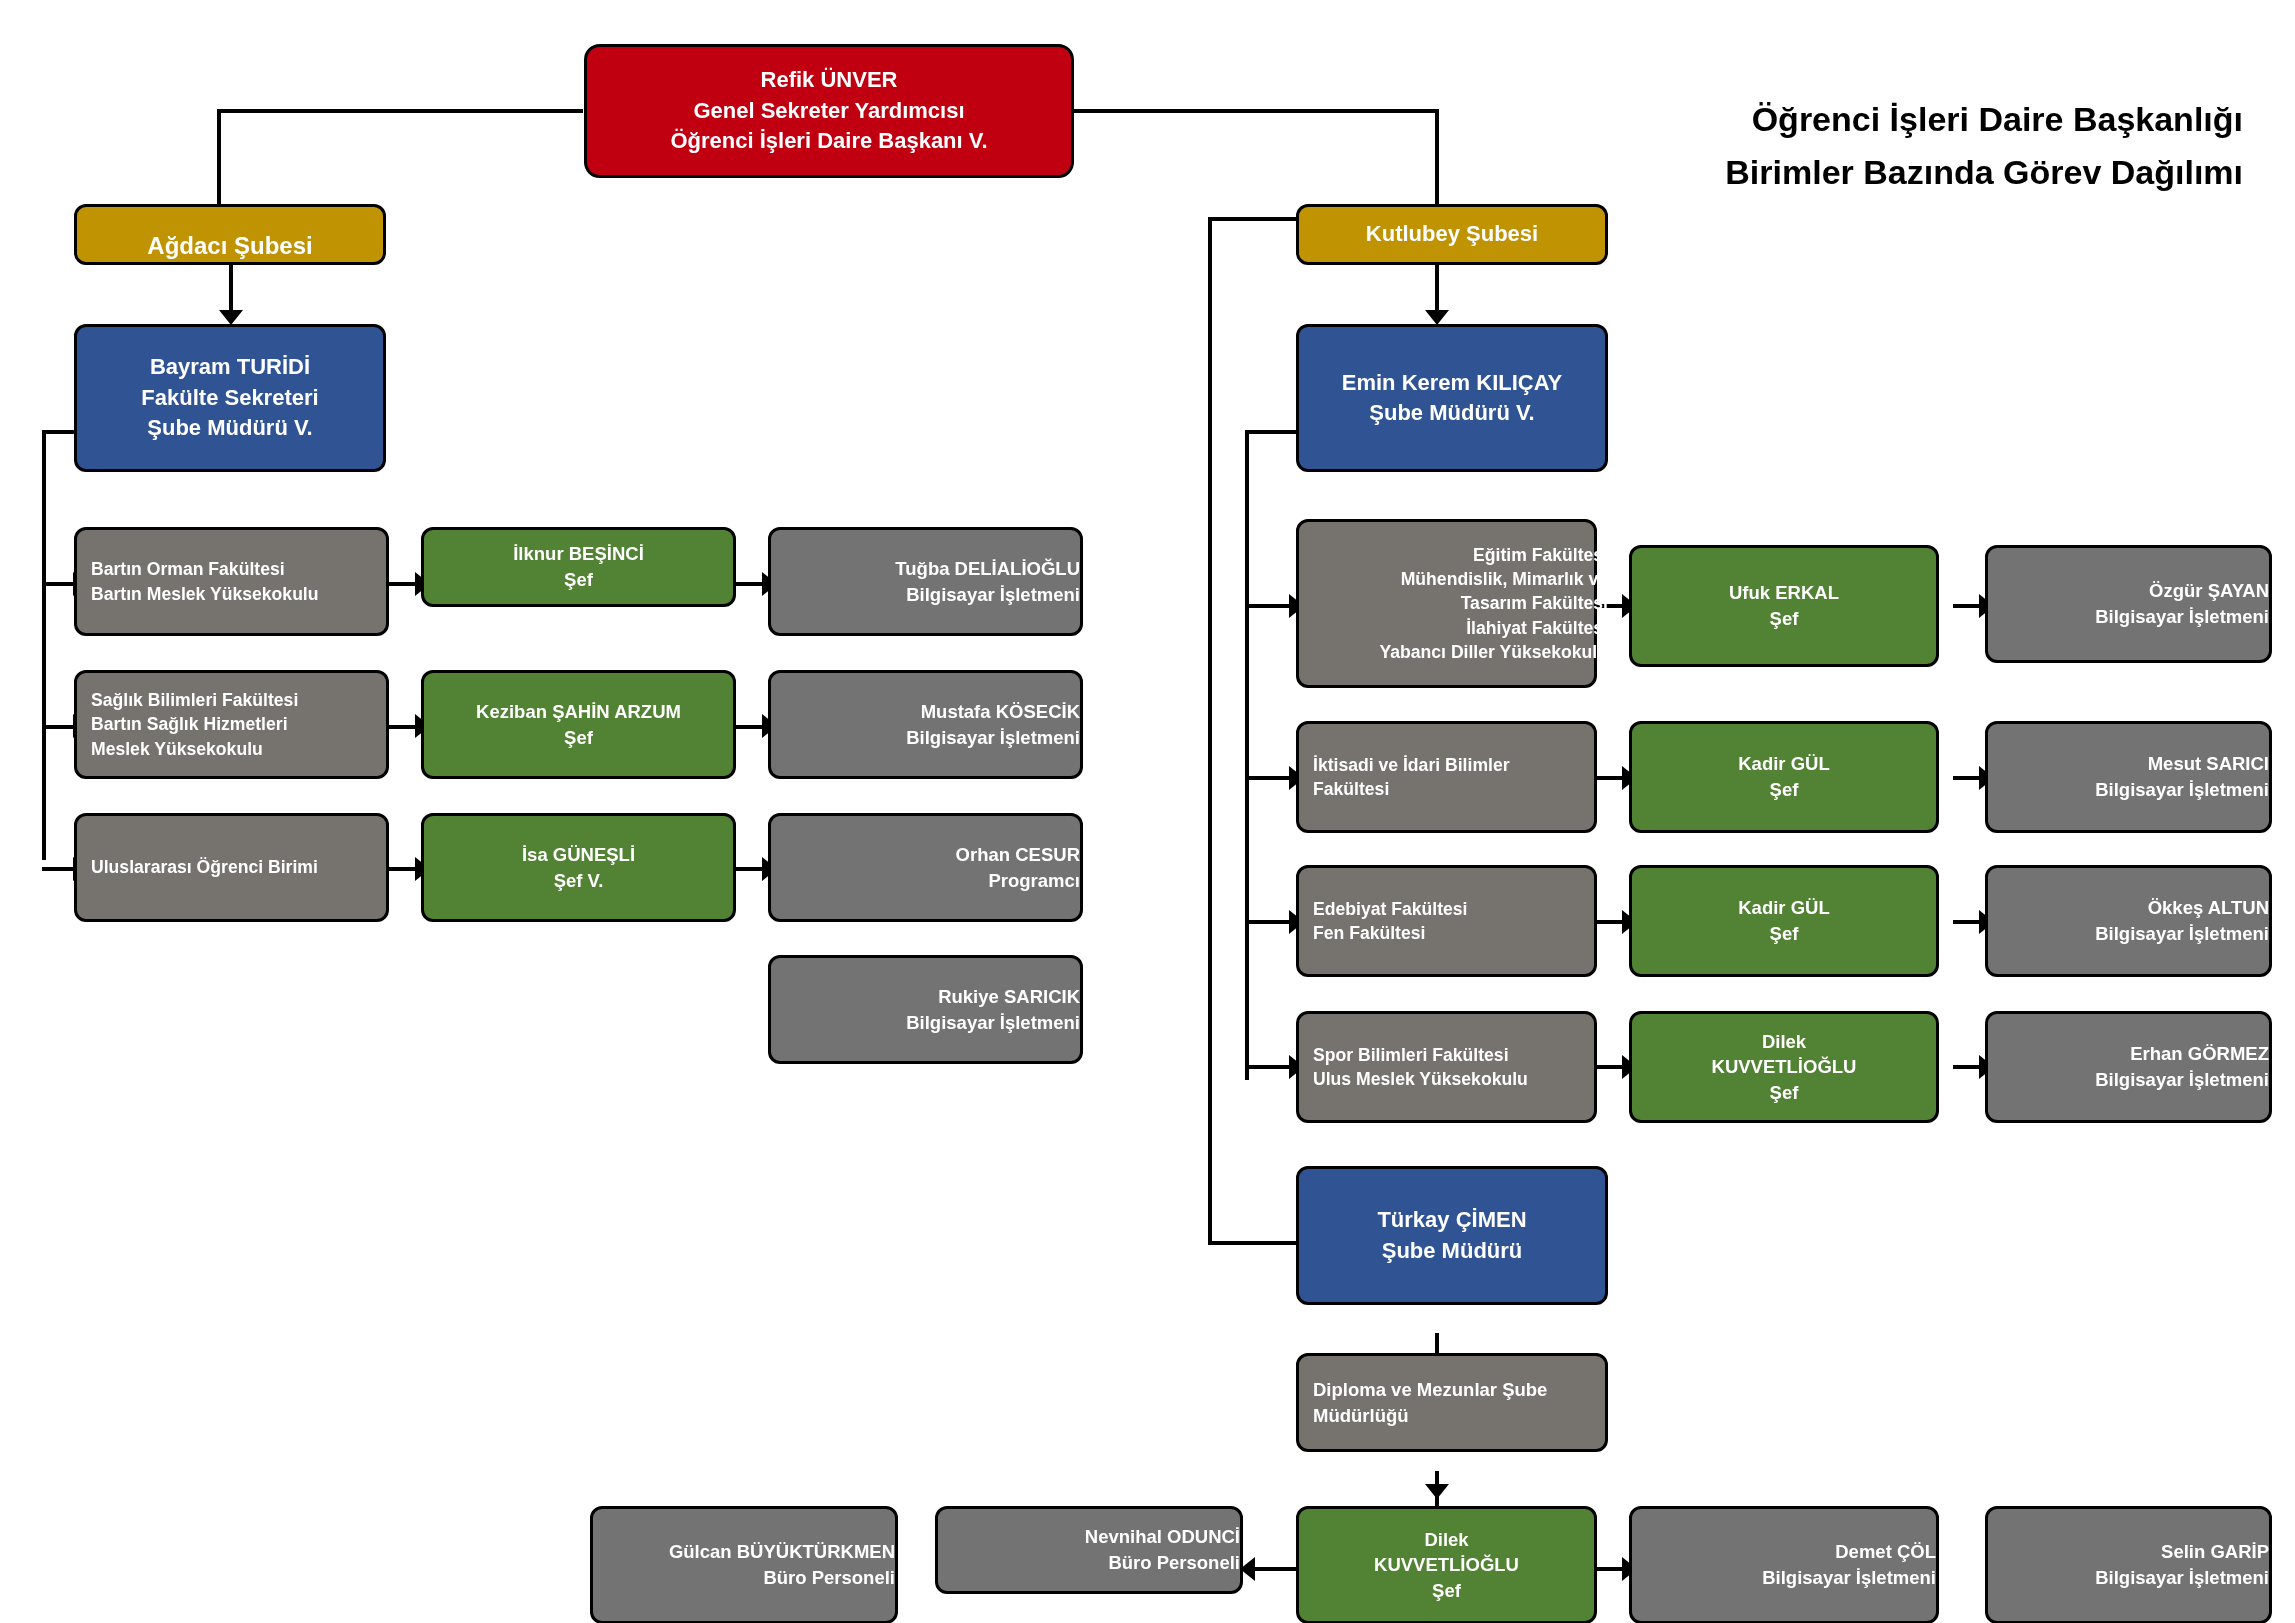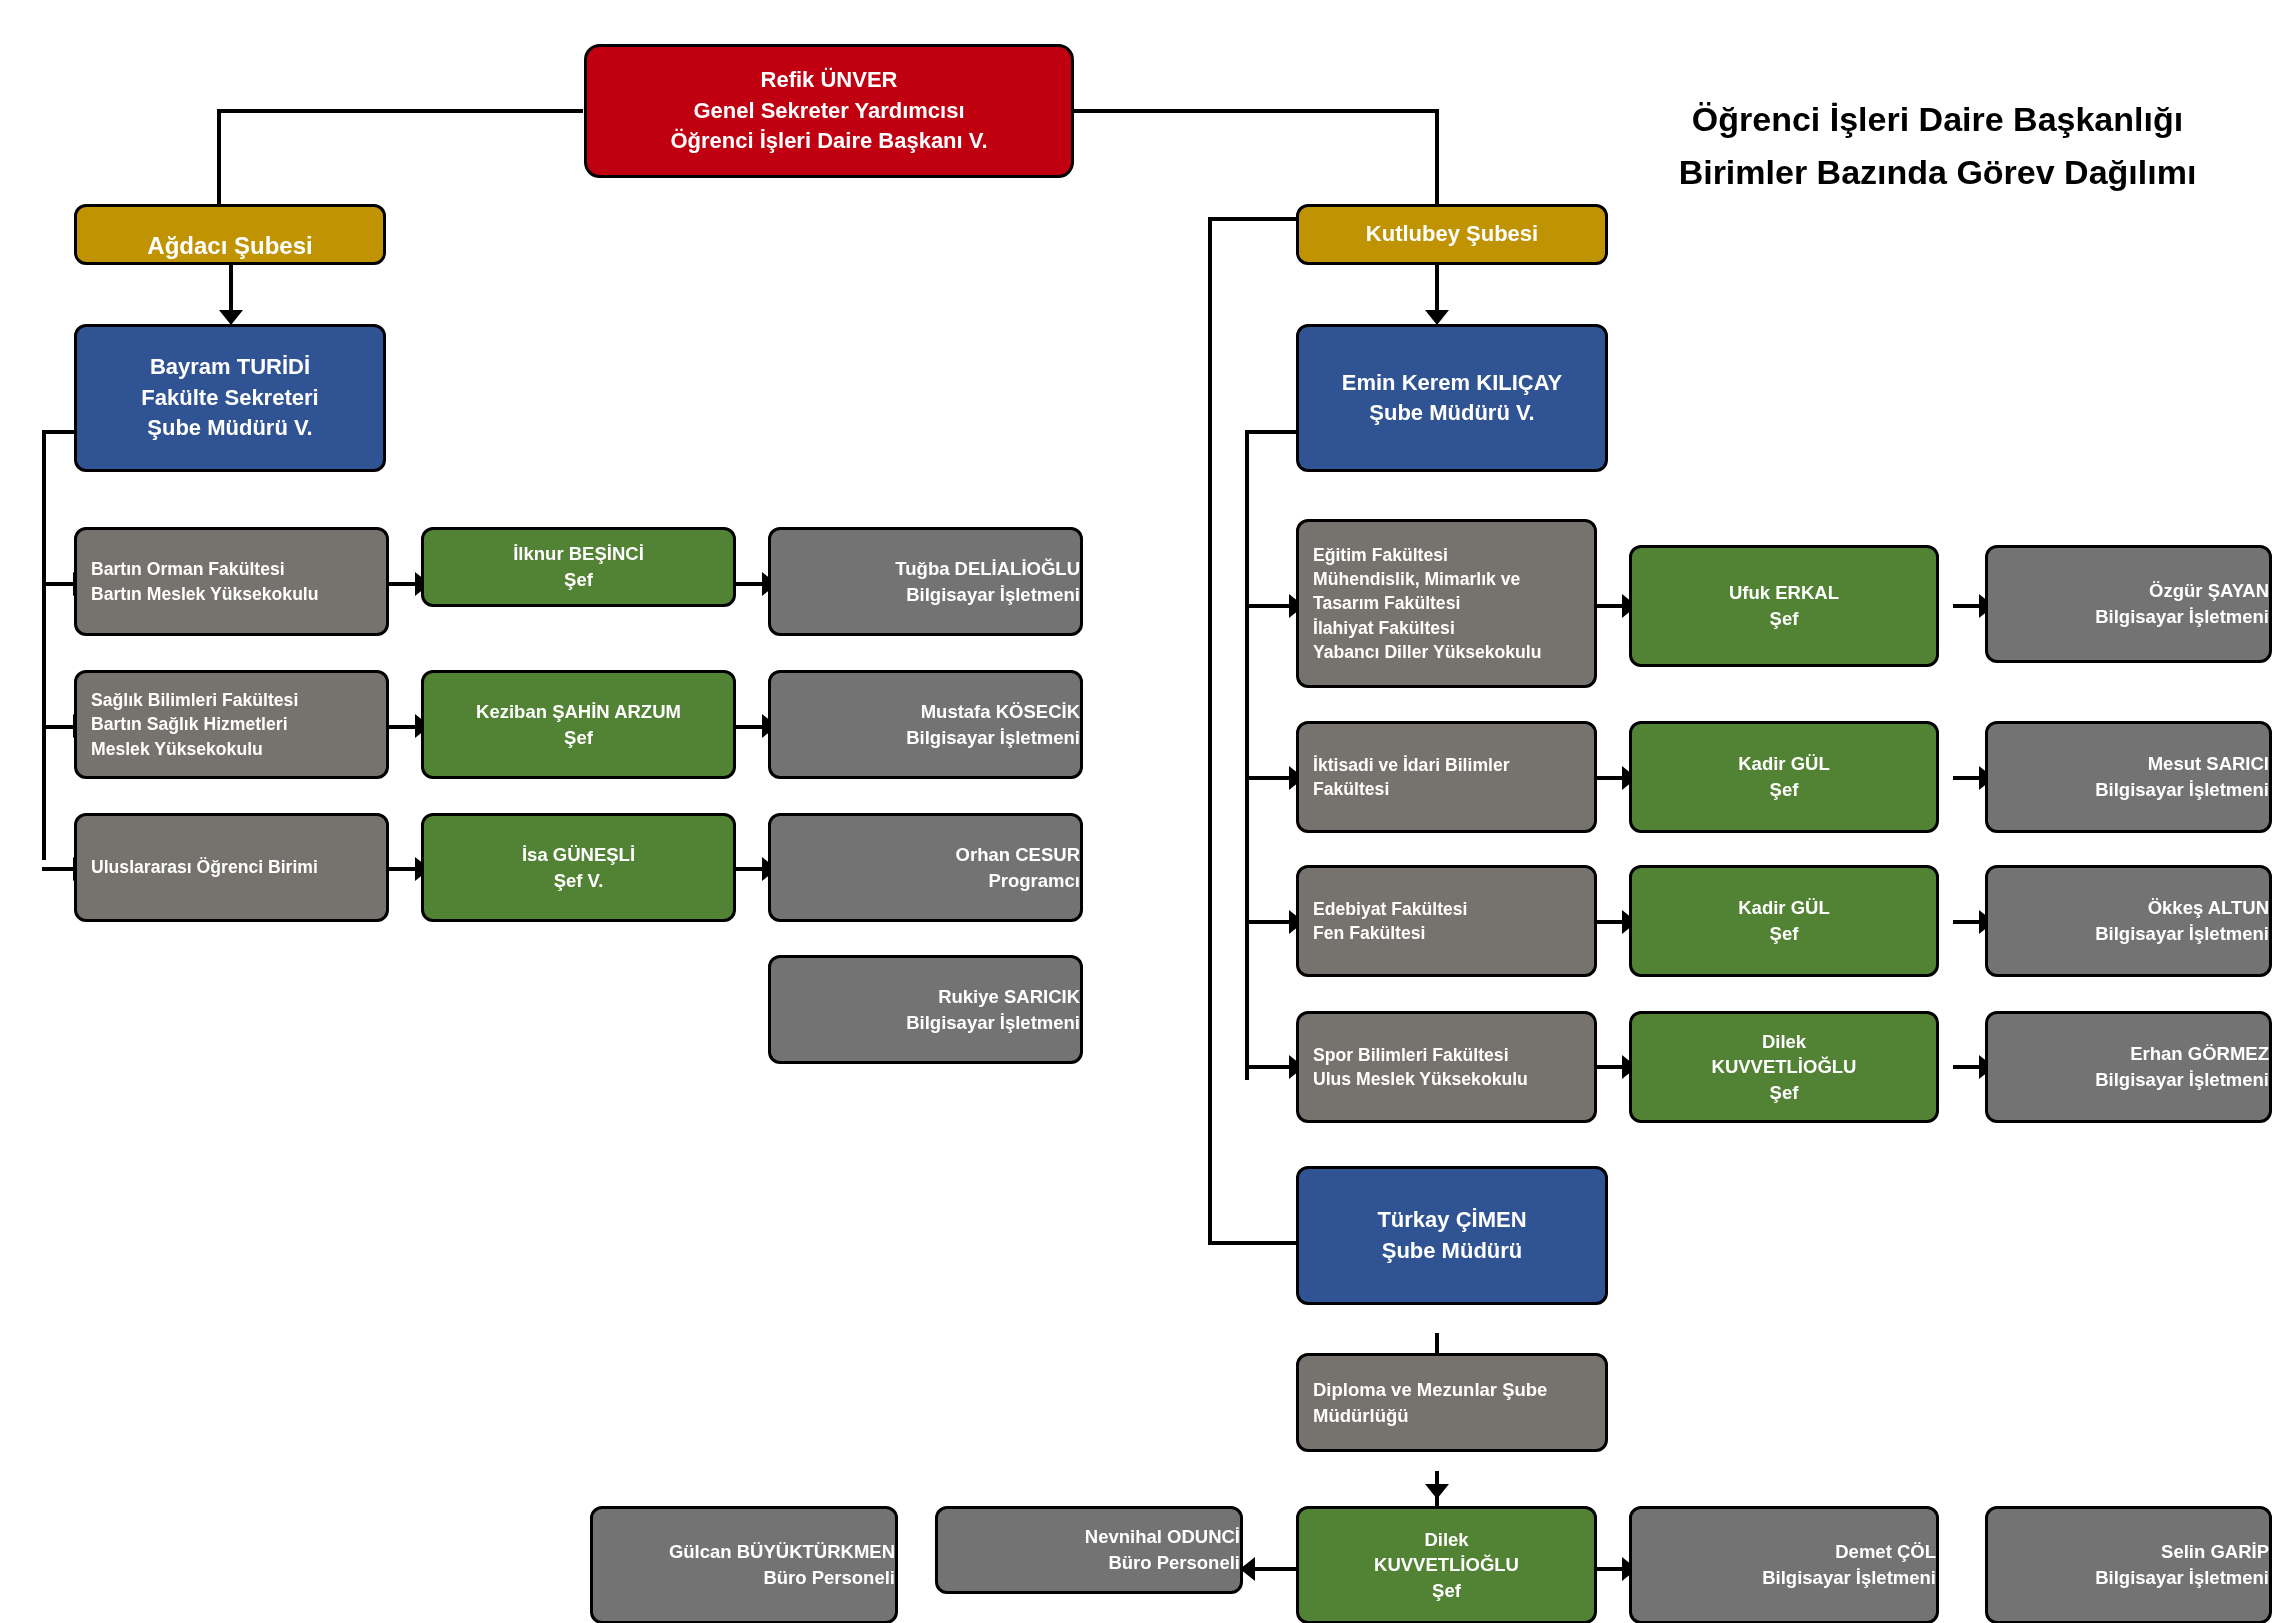--- a/index.html
+++ b/index.html
@@ -31,21 +31,21 @@
 
   
   .ln-h,.ln-v{position:absolute;background:#000000;z-index:2;}
   .arrow{position:absolute;width:0;height:0;z-index:3;}
   .arrow.right{border-top:12px solid transparent;border-bottom:12px solid transparent;border-left:15.7px solid #000;}
   .arrow.left {border-top:12px solid transparent;border-bottom:12px solid transparent;border-right:15.7px solid #000;}
   .arrow.down {border-left:12px solid transparent;border-right:12px solid transparent;border-top:15.7px solid #000;}
 
   .title{
     position:absolute;color:#000000;font-weight:bold;
-    font-size:34px;line-height:1.55;text-align:center;letter-spacing:0px;
+    font-size:34px;line-height:1.55;text-align:right;letter-spacing:0px;
     z-index:6;
   }
 </style>
 </head>
 <body>
 
 <div id="stage">
 
   <div class="title" style="left:1632px;top:93px;width:611px;">
     <div class="ln">Öğrenci İşleri Daire Başkanlığı</div>
@@ -194,21 +194,21 @@
 
   <div class="node gold" style="left:1296px;top:204px;width:312px;height:61px;font-size:22px;">
     <span class="ln">Kutlubey Şubesi</span>
   </div>
 
   <div class="node blue" style="left:1296px;top:324px;width:312px;height:148px;font-size:22px;">
     <span class="ln">Emin Kerem KILIÇAY</span>
     <span class="ln">Şube Müdürü V.</span>
   </div>
 
-  <div class="node gray leftal" style="left:1296px;top:519px;width:301px;height:169px;font-size:17.6px;">
+  <div class="node gray leftal" style="left:1296px;top:519px;width:301px;height:169px;font-size:17.6px;text-align:right;">
     <span class="ln">Eğitim Fakültesi</span>
     <span class="ln">Mühendislik, Mimarlık ve</span>
     <span class="ln">Tasarım Fakültesi</span>
     <span class="ln">İlahiyat Fakültesi</span>
     <span class="ln">Yabancı Diller Yüksekokulu</span>
   </div>
   <div class="node green" style="left:1629px;top:545px;width:310px;height:122px;font-size:18.5px;">
     <span class="ln">Ufuk ERKAL</span>
     <span class="ln">Şef</span>
   </div>

